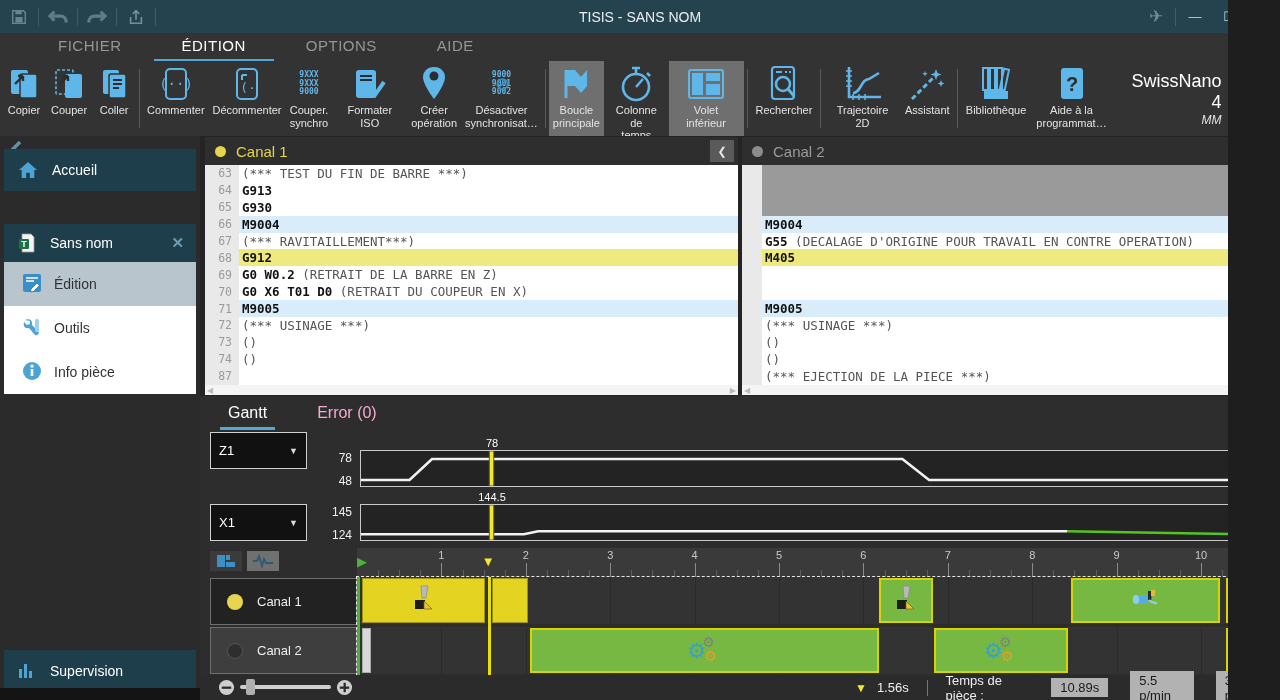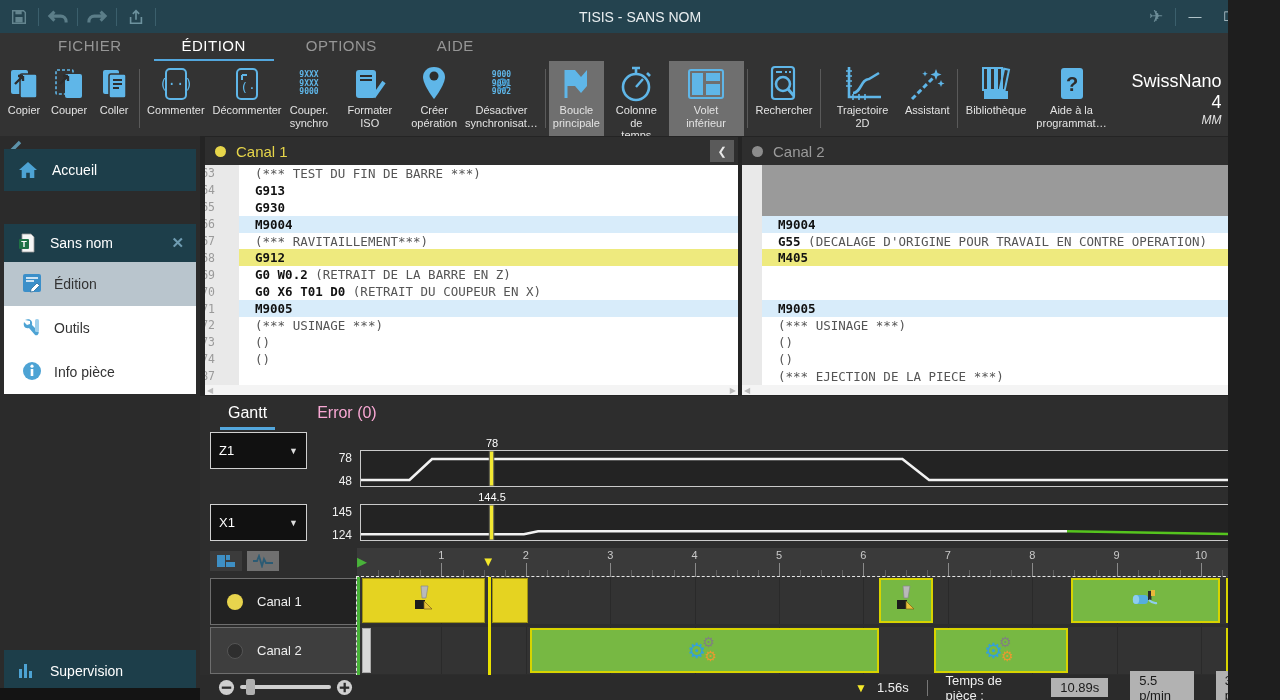--- a/index.html
+++ b/index.html
@@ -63,24 +63,24 @@
   #editor1 { left:5px; width:533px; }
   #editor2 { left:542px; width:538px; }
   .ed-header { height:28px; background:#2e2e2e; display:flex; align-items:center; padding:0 4px 0 10px; }
   .ed-dot { width:11px; height:11px; border-radius:50%; margin-right:10px; }
   .ed-title { font-size:15px; }
   .ed-chevron { margin-left:auto; width:24px; height:22px; background:#5a5a5a; color:#e8e8e8;
     display:flex; align-items:center; justify-content:center; }
   .ed-body { position:relative; background:#ffffff; height:220px; overflow:hidden;
     font-family:"DejaVu Sans Mono",monospace; font-size:12.5px; }
   .line { display:flex; height:16.9px; align-items:center; white-space:pre; }
-  .ln { width:34px; background:#e9e9e9; color:#9a9a9a; text-align:right; padding-right:24px;
+  .ln { width:34px; background:#e9e9e9; color:#9a9a9a; text-align:right; padding-right:7px;
     font-size:11.5px; align-self:stretch; display:flex; align-items:center; justify-content:flex-end; flex:0 0 34px; }
   .ln2 { width:20px; background:#e9e9e9; flex:0 0 20px; align-self:stretch; }
-  .ltxt { padding-left:16px; flex:1; align-self:stretch; display:flex; align-items:center; }
+  .ltxt { padding-left:3px; flex:1; align-self:stretch; display:flex; align-items:center; }
   .hl-blue .ltxt { background:#d8ecfa; }
   .hl-yellow .ltxt { background:#eeea7e; }
   .cmd { color:#111; font-weight:bold; }
   .cmt { color:#555; }
   .grayblock { height:50.7px; display:flex; }
   .grayblock .fill { flex:1; background:#9a9a9a; margin-right:16px; }
   .hscroll { height:10px; background:#f4f4f4; display:flex; align-items:center; justify-content:space-between;
     color:#bbb; font-size:8px; padding:0 2px; }
   .vscroll { position:absolute; right:0; top:0; bottom:0; width:16px; background:#f0f0f0;
     display:flex; flex-direction:column; align-items:center; color:#8a8a8a; font-size:9px; }

